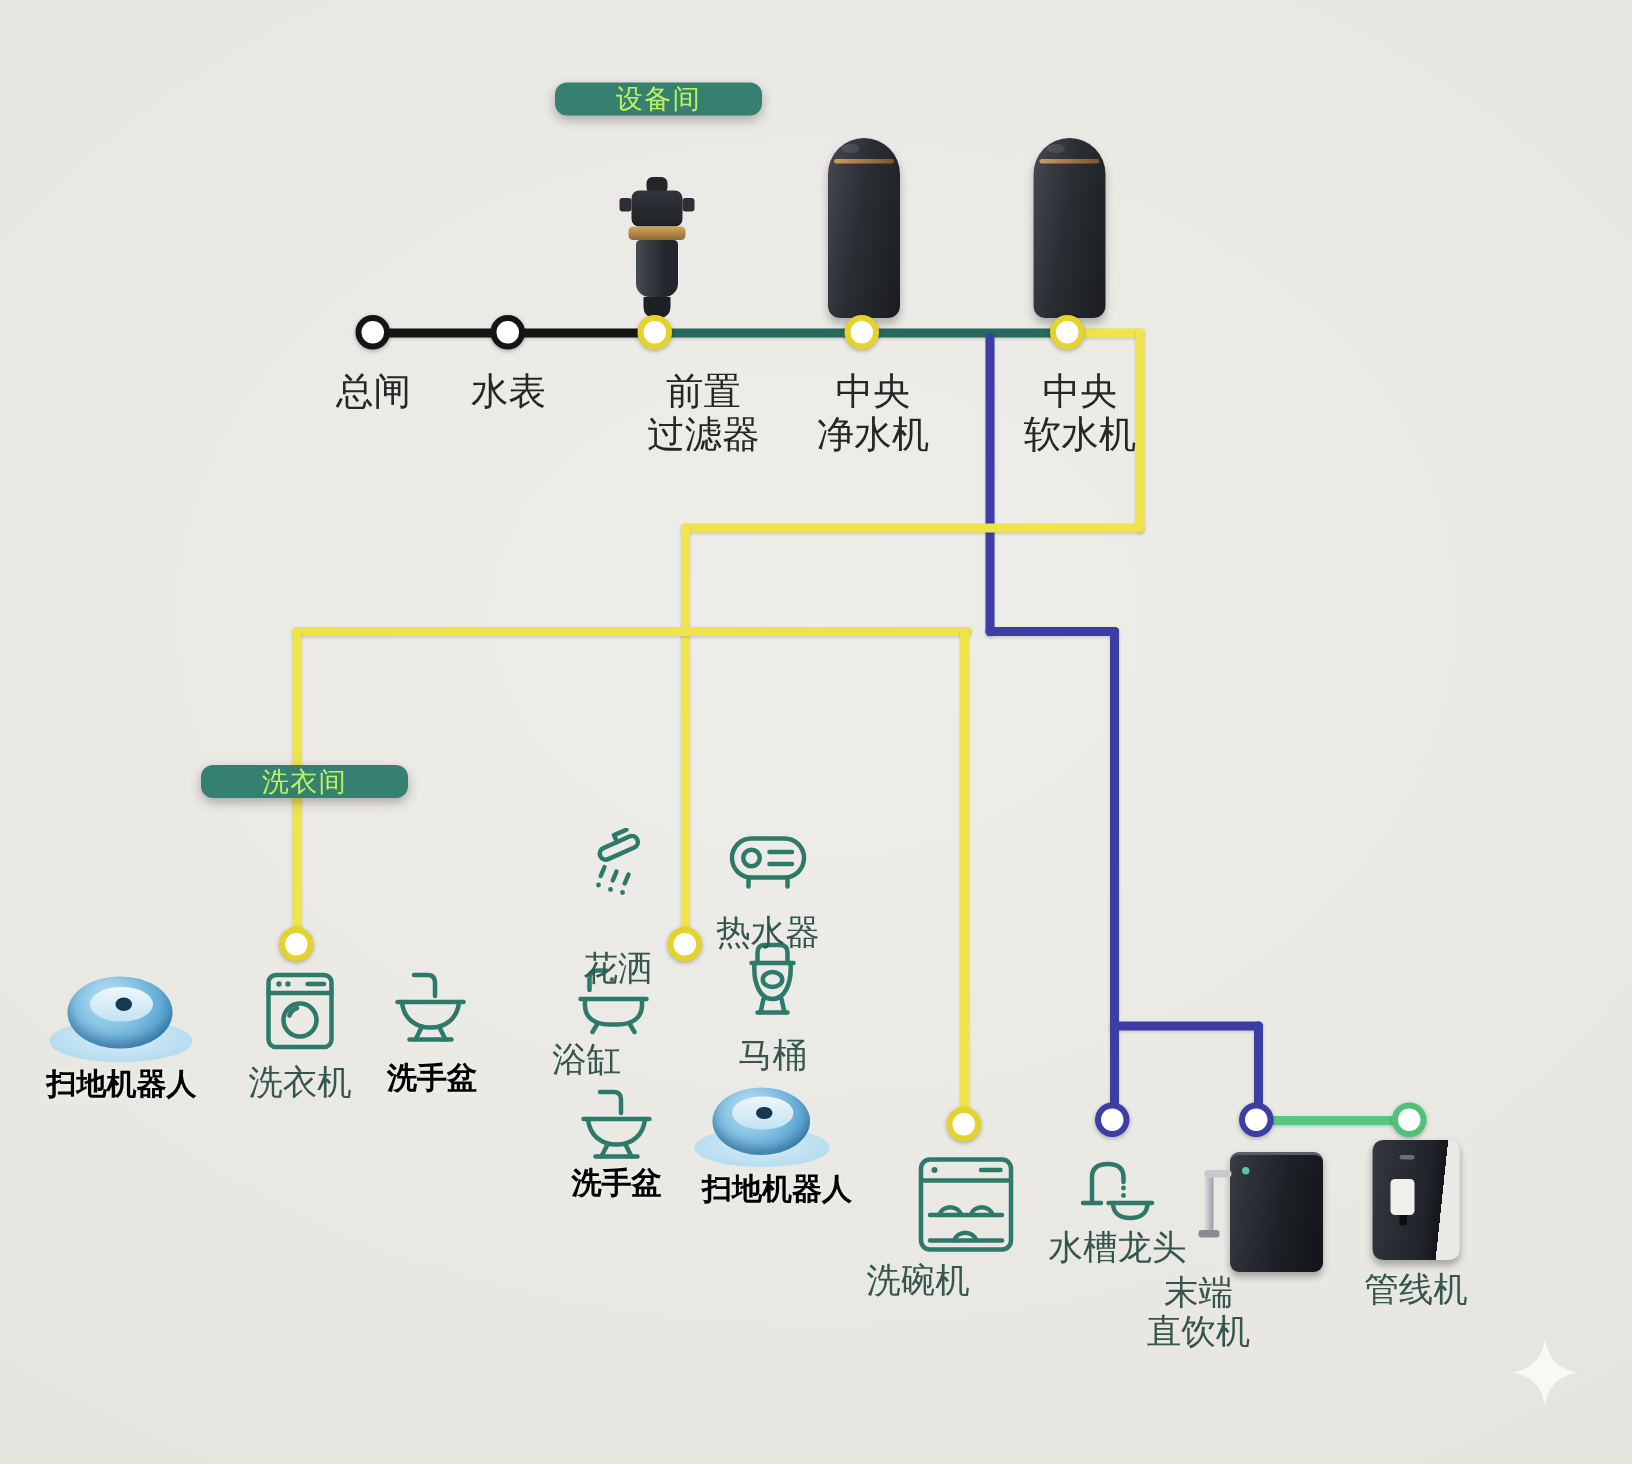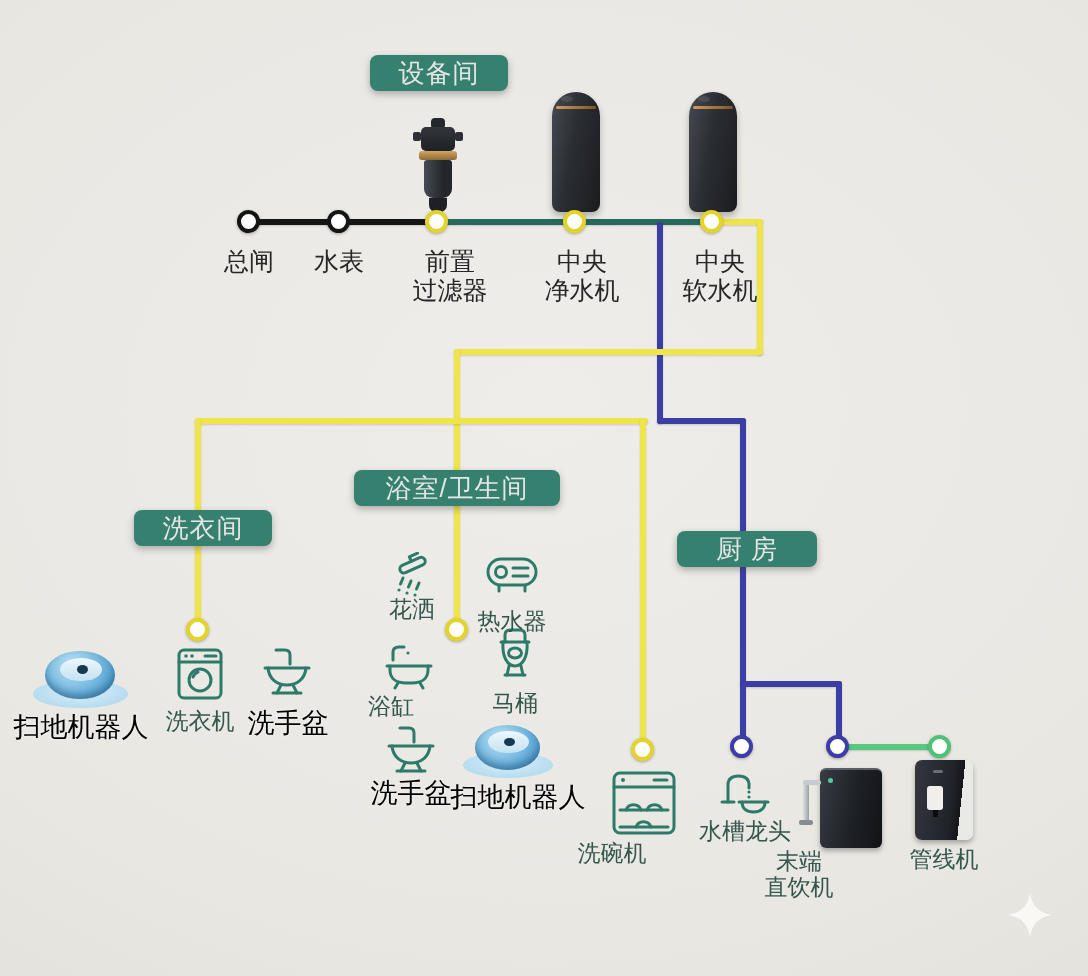--- a/index.html
+++ b/index.html
@@ -2,28 +2,28 @@
 <html><head>
 <meta charset="utf-8">
 <style>
   html,body{margin:0;padding:0;background:#d8d7d2;}
   .stage{position:relative;width:1088px;height:976px;overflow:hidden;
     background:radial-gradient(120% 100% at 50% 42%,#eeede9 0%,#e8e7e2 55%,#dcdbd5 100%);
     font-family:"Liberation Sans","DejaVu Sans",sans-serif;}
   .pipe{position:absolute;z-index:1;border-radius:3px;box-shadow:0 1px 2px rgba(40,40,35,.18);}
   .node{position:absolute;z-index:3;width:15px;height:15px;border:4.5px solid #333;border-radius:50%;
     background:#fff;box-shadow:0 1px 3px rgba(40,40,35,.35);}
-  .room{position:absolute;z-index:5;height:36px;background:#35806f;color:#e5e5e5;font-size:26px;font-weight:500;
+  .room{position:absolute;z-index:5;height:22px;background:#35806f;color:#bef264;font-size:18px;font-weight:500;
     letter-spacing:1px;display:flex;align-items:center;justify-content:center;border-radius:8px;
     box-shadow:0 3px 7px rgba(50,50,45,.35);}
   .nlabel{position:absolute;z-index:4;transform:translateX(-50%);font-size:25px;line-height:1.16;
     color:#262626;font-weight:500;text-align:center;white-space:pre-line;}
   .alabel{position:absolute;z-index:4;transform:translateX(-50%);font-size:23px;line-height:1.15;
     color:#34564d;font-weight:500;text-align:center;white-space:pre-line;}
-  .alabel.bold{font-weight:400;color:#000;font-size:27px;
+  .alabel.bold{font-weight:700;color:#000;font-size:20px;
     text-shadow:0 0 3px #efeeea,0 0 3px #efeeea,0 0 3px #efeeea;}
   .ticon{position:absolute;z-index:2;stroke:#2e7a6a;stroke-width:3;fill:none;
     stroke-linecap:round;stroke-linejoin:round;}
   .ticon .dot{fill:#2e7a6a;stroke:none;}
   
   .cyl{position:absolute;z-index:2;width:48px;height:120px;border-radius:24px 24px 8px 8px;
     background:linear-gradient(100deg,#464a51 0%,#2a2d32 45%,#1a1c20 100%);
     box-shadow:0 4px 6px rgba(40,40,35,.3);}
   .cyl::before{content:"";position:absolute;left:4px;right:4px;top:14px;height:3px;border-radius:2px;
     background:linear-gradient(90deg,#d09a5e,#7e5527);}
@@ -103,38 +103,36 @@
   <div class="node" style="left:700px;top:210px;border-color:#e3d32c"></div>
   <div class="node" style="left:186px;top:618px;border-color:#e3d32c"></div>
   <div class="node" style="left:445px;top:618px;border-color:#e3d32c"></div>
   <div class="node" style="left:631px;top:738px;border-color:#e3d32c"></div>
   <div class="node" style="left:730px;top:735px;border-color:#3c3ea6"></div>
   <div class="node" style="left:826px;top:735px;border-color:#3c3ea6"></div>
   <div class="node" style="left:928px;top:735px;border-color:#4fc278"></div>
 
   <div class="room" style="left:370px;top:55px;width:138px">设备间</div>
   <div class="room" style="left:134px;top:510px;width:138px">洗衣间</div>
-  <div class="room" style="left:354px;top:470px;width:206px">浴室/卫生间</div>
-  <div class="room" style="left:677px;top:531px;width:140px">厨 房</div>
 
   <div class="prefilter" style="left:415px;top:118px">
     <div class="pf-knob"></div>
       <div class="pf-portL"></div>
       <div class="pf-portR"></div>
     <div class="pf-head"></div>
       <div class="pf-band"></div>
       <div class="pf-body"></div>
       <div class="pf-tip"></div>
   </div>
   <div class="cyl" style="left:552px;top:92px"></div>
   <div class="cyl" style="left:689px;top:92px"></div>
 
   <div class="nlabel" style="left:249px;top:247px">总闸</div>
   <div class="nlabel" style="left:339px;top:247px">水表</div>
-  <div class="nlabel" style="left:450px;top:247px">前置
+  <div class="nlabel" style="left:469px;top:247px">前置
 过滤器</div>
   <div class="nlabel" style="left:582px;top:247px">中央
 净水机</div>
   <div class="nlabel" style="left:720px;top:247px">中央
 软水机</div>
 
   <div class="robot" style="left:33px;top:648px;width:95px;height:62px">
     <div class="splash"></div>
       <div class="rbody"></div>
       <div class="lid"></div>
@@ -165,21 +163,21 @@
   <svg class="ticon" style="left:392px;top:552px" width="46" height="46" viewBox="0 0 46 46" stroke-width="2.8">
     <g transform="rotate(-24 21 13)">
       <rect x="7" y="9" width="27" height="8" rx="4"></rect>
       <path d="M21 9 v-5 h9"></path>
     </g>
     <path d="M11 26 l-2.5 6 M19 29 l-2.5 6 M27 31 l-2.5 6"></path>
     <circle class="dot" cx="7" cy="38" r="1.6"></circle>
       <circle class="dot" cx="15" cy="41" r="1.6"></circle>
       <circle class="dot" cx="23" cy="43" r="1.6"></circle>
   </svg>
-  <div class="alabel" style="left:412px;top:596px">花洒</div>
+  <div class="alabel" style="left:412px;top:632px">花洒</div>
 
   <svg class="ticon" style="left:486px;top:552px" width="52" height="42" viewBox="0 0 52 42">
     <rect x="2" y="7" width="48" height="26" rx="13"></rect>
     <circle cx="15" cy="20" r="5.5"></circle>
     <line x1="27" y1="16" x2="42" y2="16"></line>
       <line x1="27" y1="24" x2="42" y2="24"></line>
     <line x1="13" y1="33" x2="13" y2="39"></line>
       <line x1="39" y1="33" x2="39" y2="39"></line>
   </svg>
   <div class="alabel" style="left:512px;top:608px">热水器</div>

